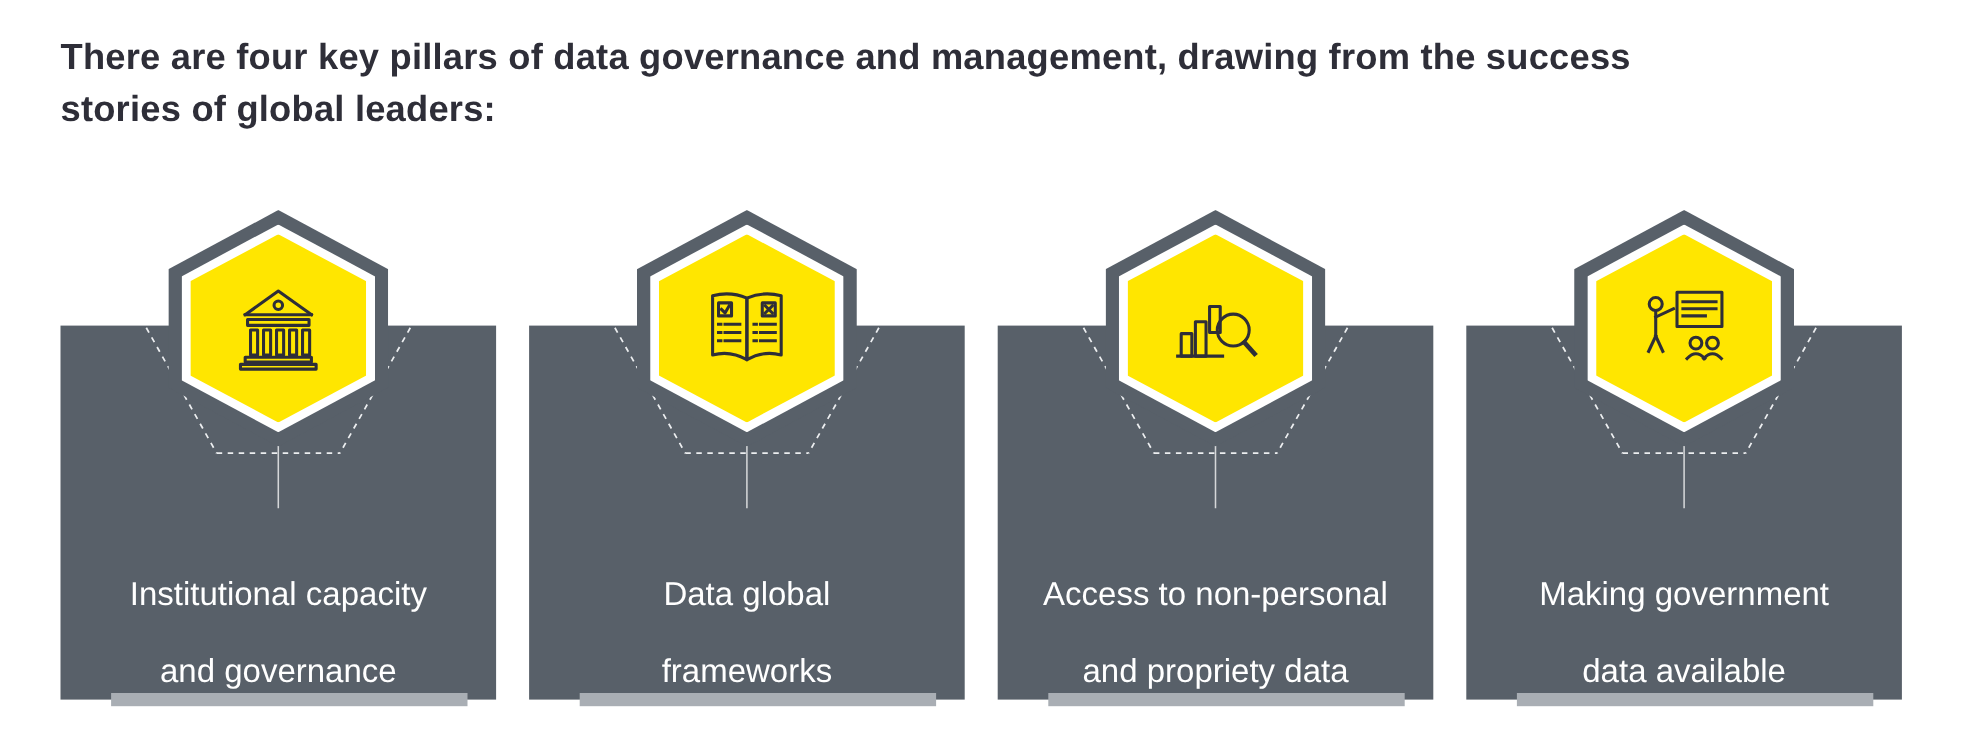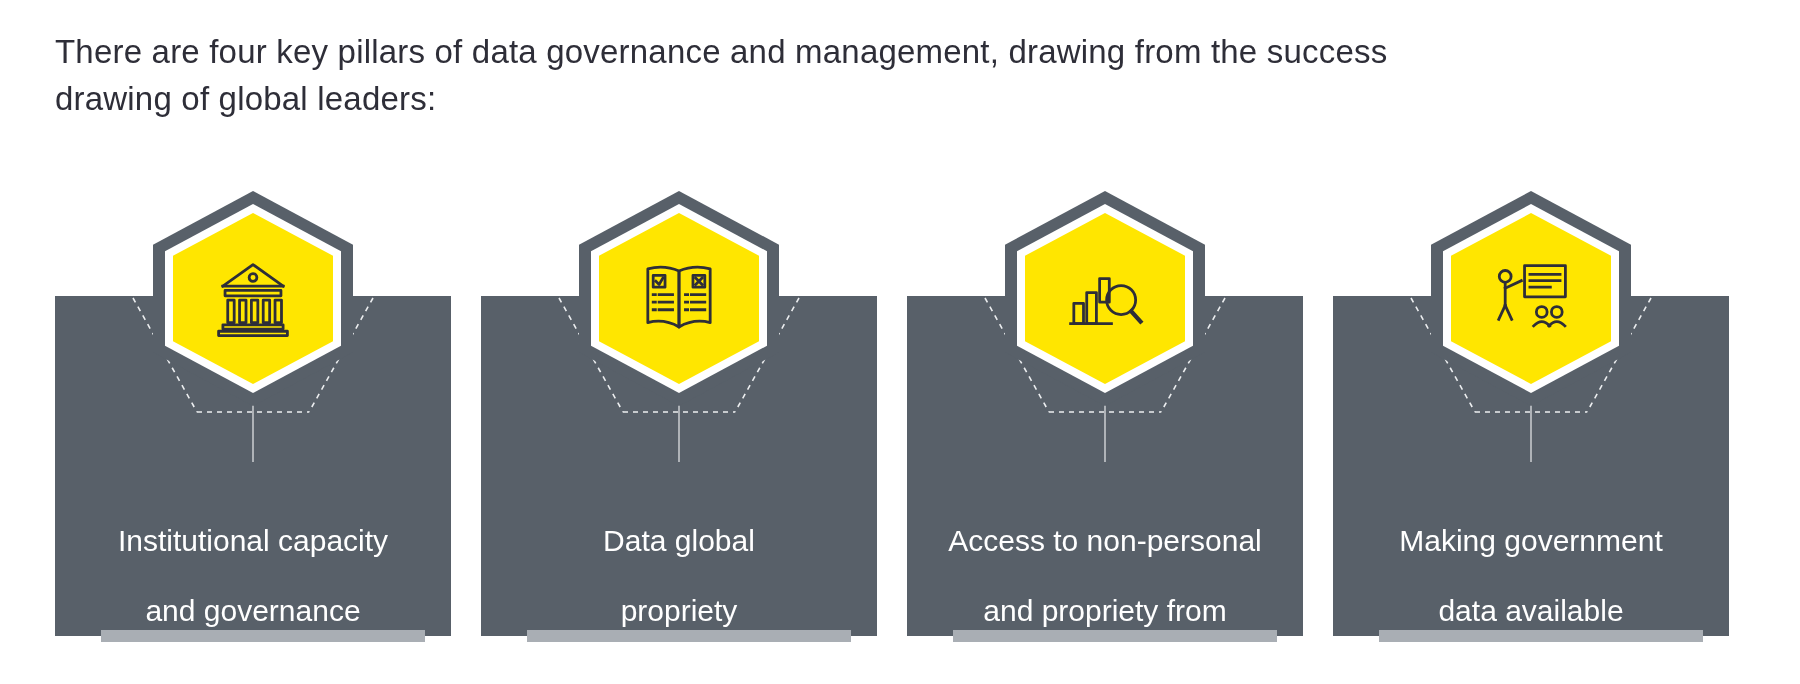--- a/index.html
+++ b/index.html
@@ -12,21 +12,21 @@
   }
   *{box-sizing:border-box;margin:0;padding:0;}
   html,body{background:#ffffff;}
   body{
     width:1800px;height:684px;position:relative;overflow:hidden;
     font-family:"Liberation Sans","DejaVu Sans",sans-serif;
   }
   .title{
     position:absolute;left:55px;top:28px;
     color:var(--title-text);
-    font-size:33px;line-height:47px;font-weight:400;
+    font-size:33px;line-height:47px;font-weight:700;
     letter-spacing:0.2px;
   }
   .title span{display:block;}
   .cards{
     position:absolute;left:55px;top:296px;
     display:flex;gap:30px;
   }
   .card{
     position:relative;
     width:396px;height:340px;
@@ -63,21 +63,21 @@
   .card__base{
     position:absolute;left:46px;right:26px;bottom:-6px;height:12px;
     background:var(--base-bar);
   }
 </style>
 </head>
 <body>
 
 <header class="title">
   <span>There are four key pillars of data governance and management, drawing from the success</span>
-  <span>drawing of global leaders:</span>
+  <span>stories of global leaders:</span>
 </header>
 
 <main class="cards">
 
   <article class="card">
     <svg class="funnel" viewBox="0 0 396 180">
       <line x1="78" y1="2" x2="142" y2="116" stroke="#eceef0" stroke-width="1.6" stroke-dasharray="5 5"></line>
       <line x1="318" y1="2" x2="254" y2="116" stroke="#eceef0" stroke-width="1.6" stroke-dasharray="5 5"></line>
       <line x1="142" y1="116" x2="254" y2="116" stroke="#eceef0" stroke-width="1.6" stroke-dasharray="5 5"></line>
       <line x1="198" y1="92" x2="198" y2="166" stroke="#ffffff" stroke-opacity="0.75" stroke-width="1.4"></line>
@@ -135,21 +135,21 @@
             <line x1="51.5" y1="36" x2="64" y2="36"></line>
           <line x1="46" y1="43" x2="48" y2="43"></line>
             <line x1="51.5" y1="43" x2="64" y2="43"></line>
           <line x1="46" y1="50" x2="48" y2="50"></line>
             <line x1="51.5" y1="50" x2="64" y2="50"></line>
         </svg>
       </div>
     </div>
     <div class="card__label">
       <span>Data global</span>
-      <span>propriety</span>
+      <span>frameworks</span>
     </div>
     <div class="card__base"></div>
   </article>
 
   <article class="card">
     <svg class="funnel" viewBox="0 0 396 180">
       <line x1="78" y1="2" x2="142" y2="116" stroke="#eceef0" stroke-width="1.6" stroke-dasharray="5 5"></line>
       <line x1="318" y1="2" x2="254" y2="116" stroke="#eceef0" stroke-width="1.6" stroke-dasharray="5 5"></line>
       <line x1="142" y1="116" x2="254" y2="116" stroke="#eceef0" stroke-width="1.6" stroke-dasharray="5 5"></line>
       <line x1="198" y1="92" x2="198" y2="166" stroke="#ffffff" stroke-opacity="0.75" stroke-width="1.4"></line>
@@ -162,21 +162,21 @@
           <rect x="23" y="34" width="9" height="29"></rect>
           <rect x="35" y="21" width="9" height="22"></rect>
           <line x1="8" y1="63" x2="46" y2="63"></line>
           <circle cx="55" cy="41" r="13.5"></circle>
           <line x1="64.5" y1="51.5" x2="73" y2="61" stroke-width="4"></line>
         </svg>
       </div>
     </div>
     <div class="card__label">
       <span>Access to non-personal</span>
-      <span>and propriety from</span>
+      <span>and propriety data</span>
     </div>
     <div class="card__base"></div>
   </article>
 
   <article class="card">
     <svg class="funnel" viewBox="0 0 396 180">
       <line x1="78" y1="2" x2="142" y2="116" stroke="#eceef0" stroke-width="1.6" stroke-dasharray="5 5"></line>
       <line x1="318" y1="2" x2="254" y2="116" stroke="#eceef0" stroke-width="1.6" stroke-dasharray="5 5"></line>
       <line x1="142" y1="116" x2="254" y2="116" stroke="#eceef0" stroke-width="1.6" stroke-dasharray="5 5"></line>
       <line x1="198" y1="92" x2="198" y2="166" stroke="#ffffff" stroke-opacity="0.75" stroke-width="1.4"></line>

